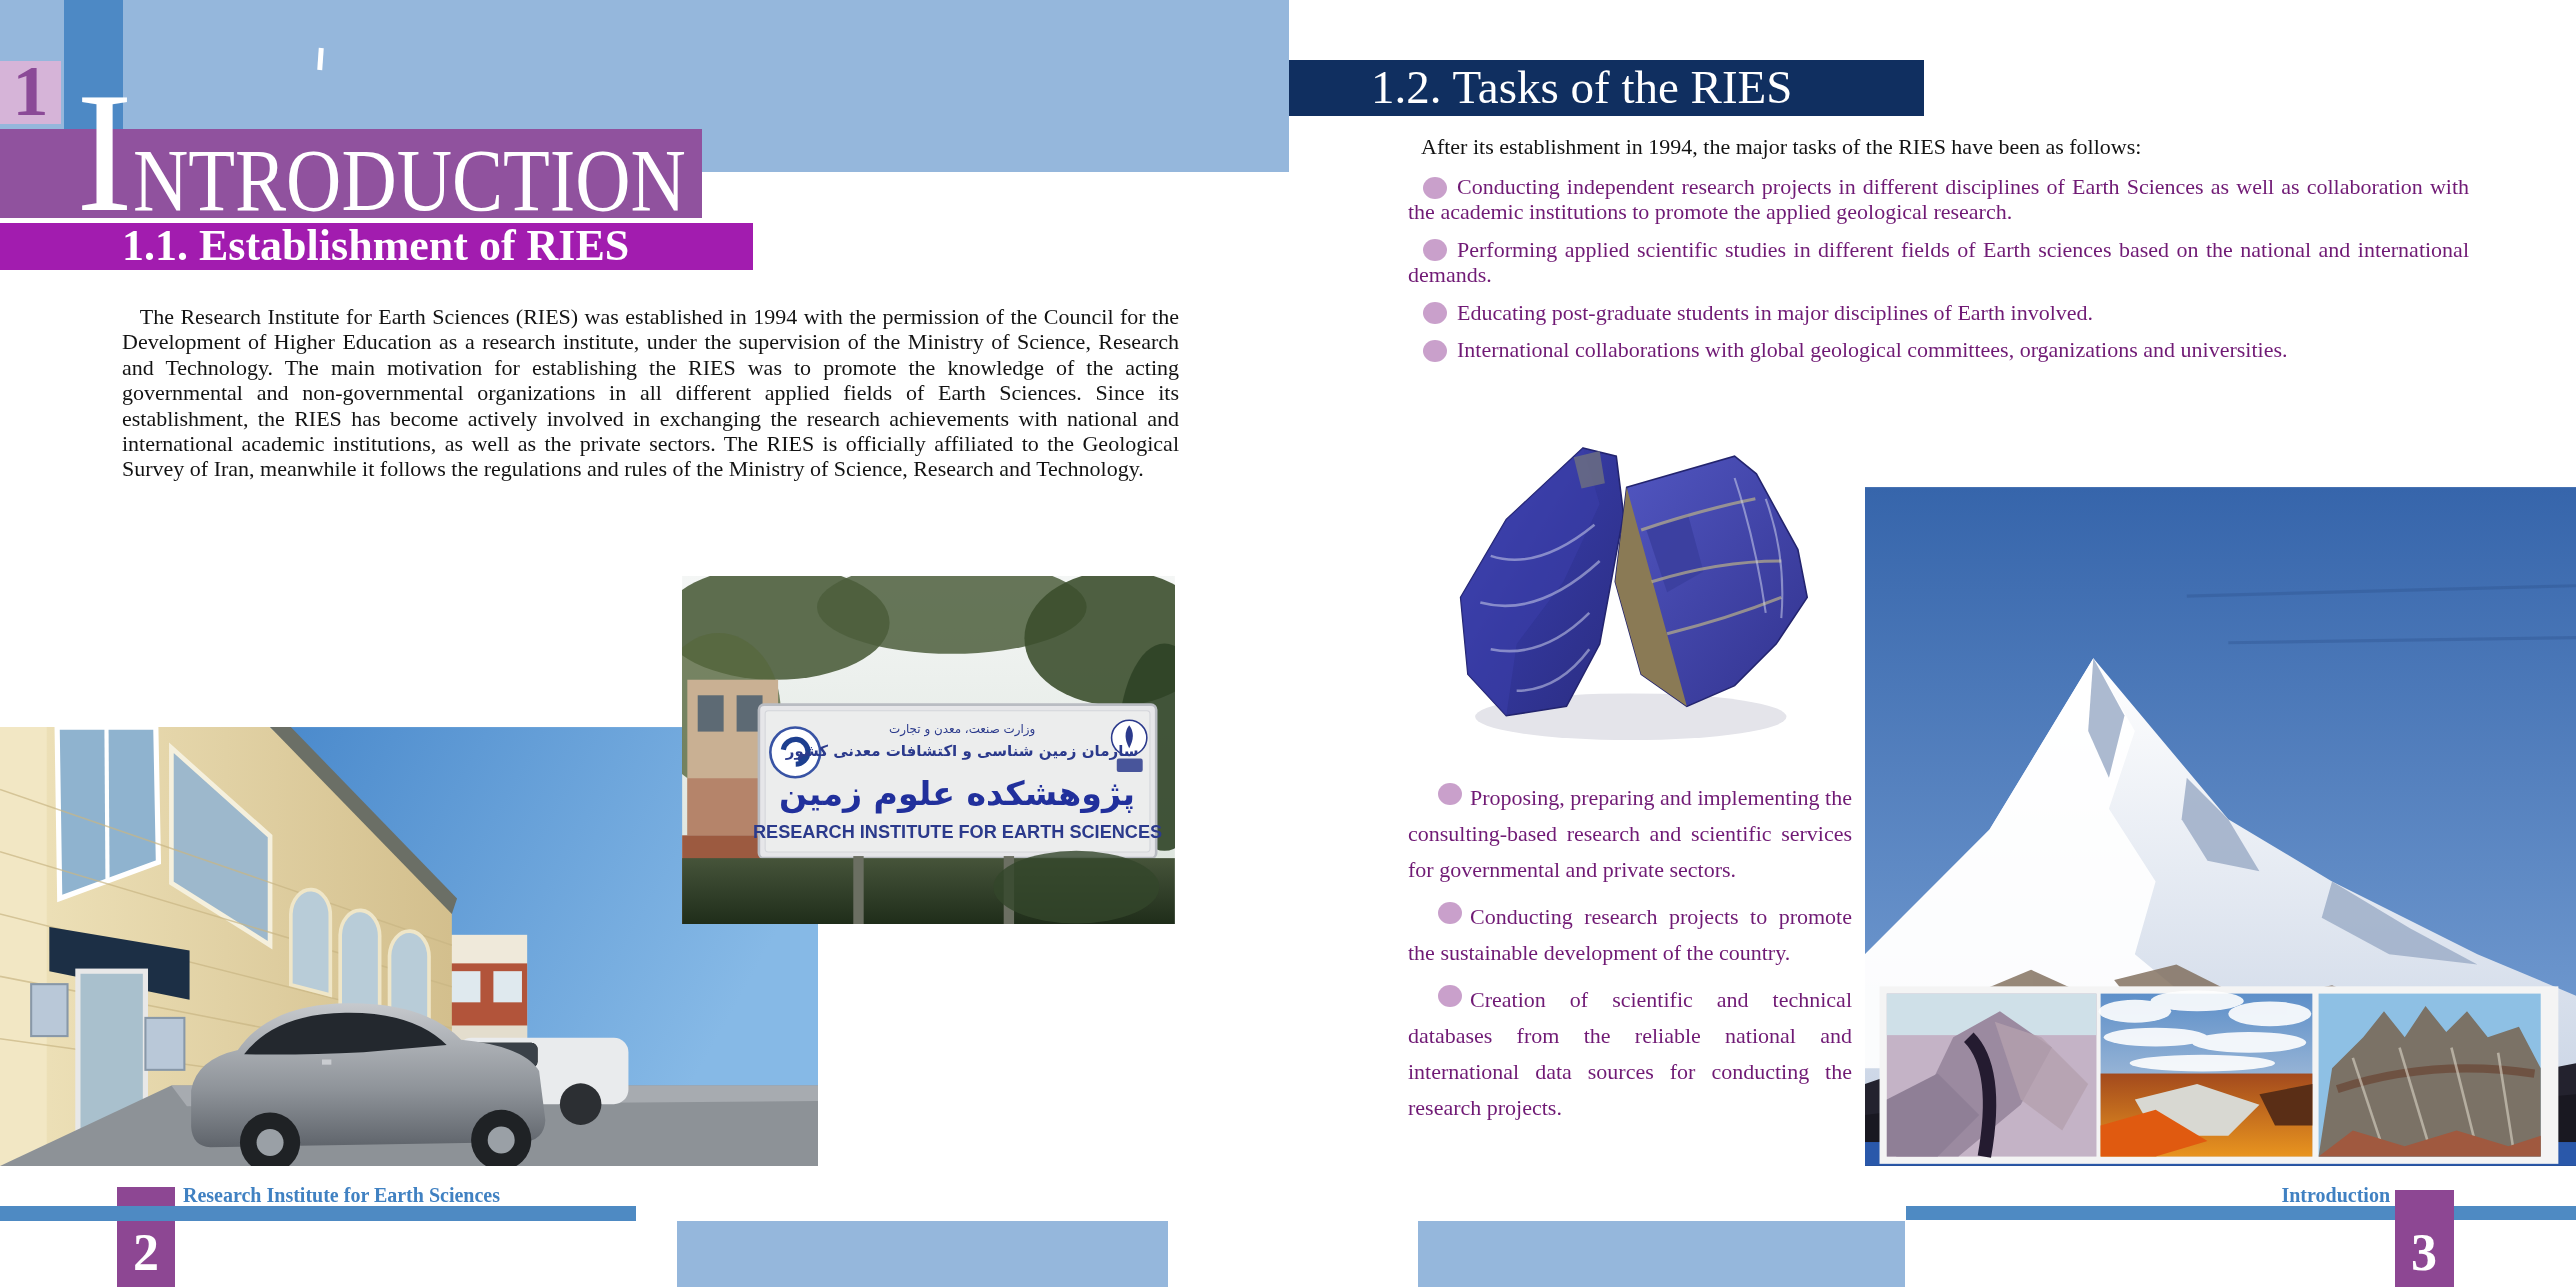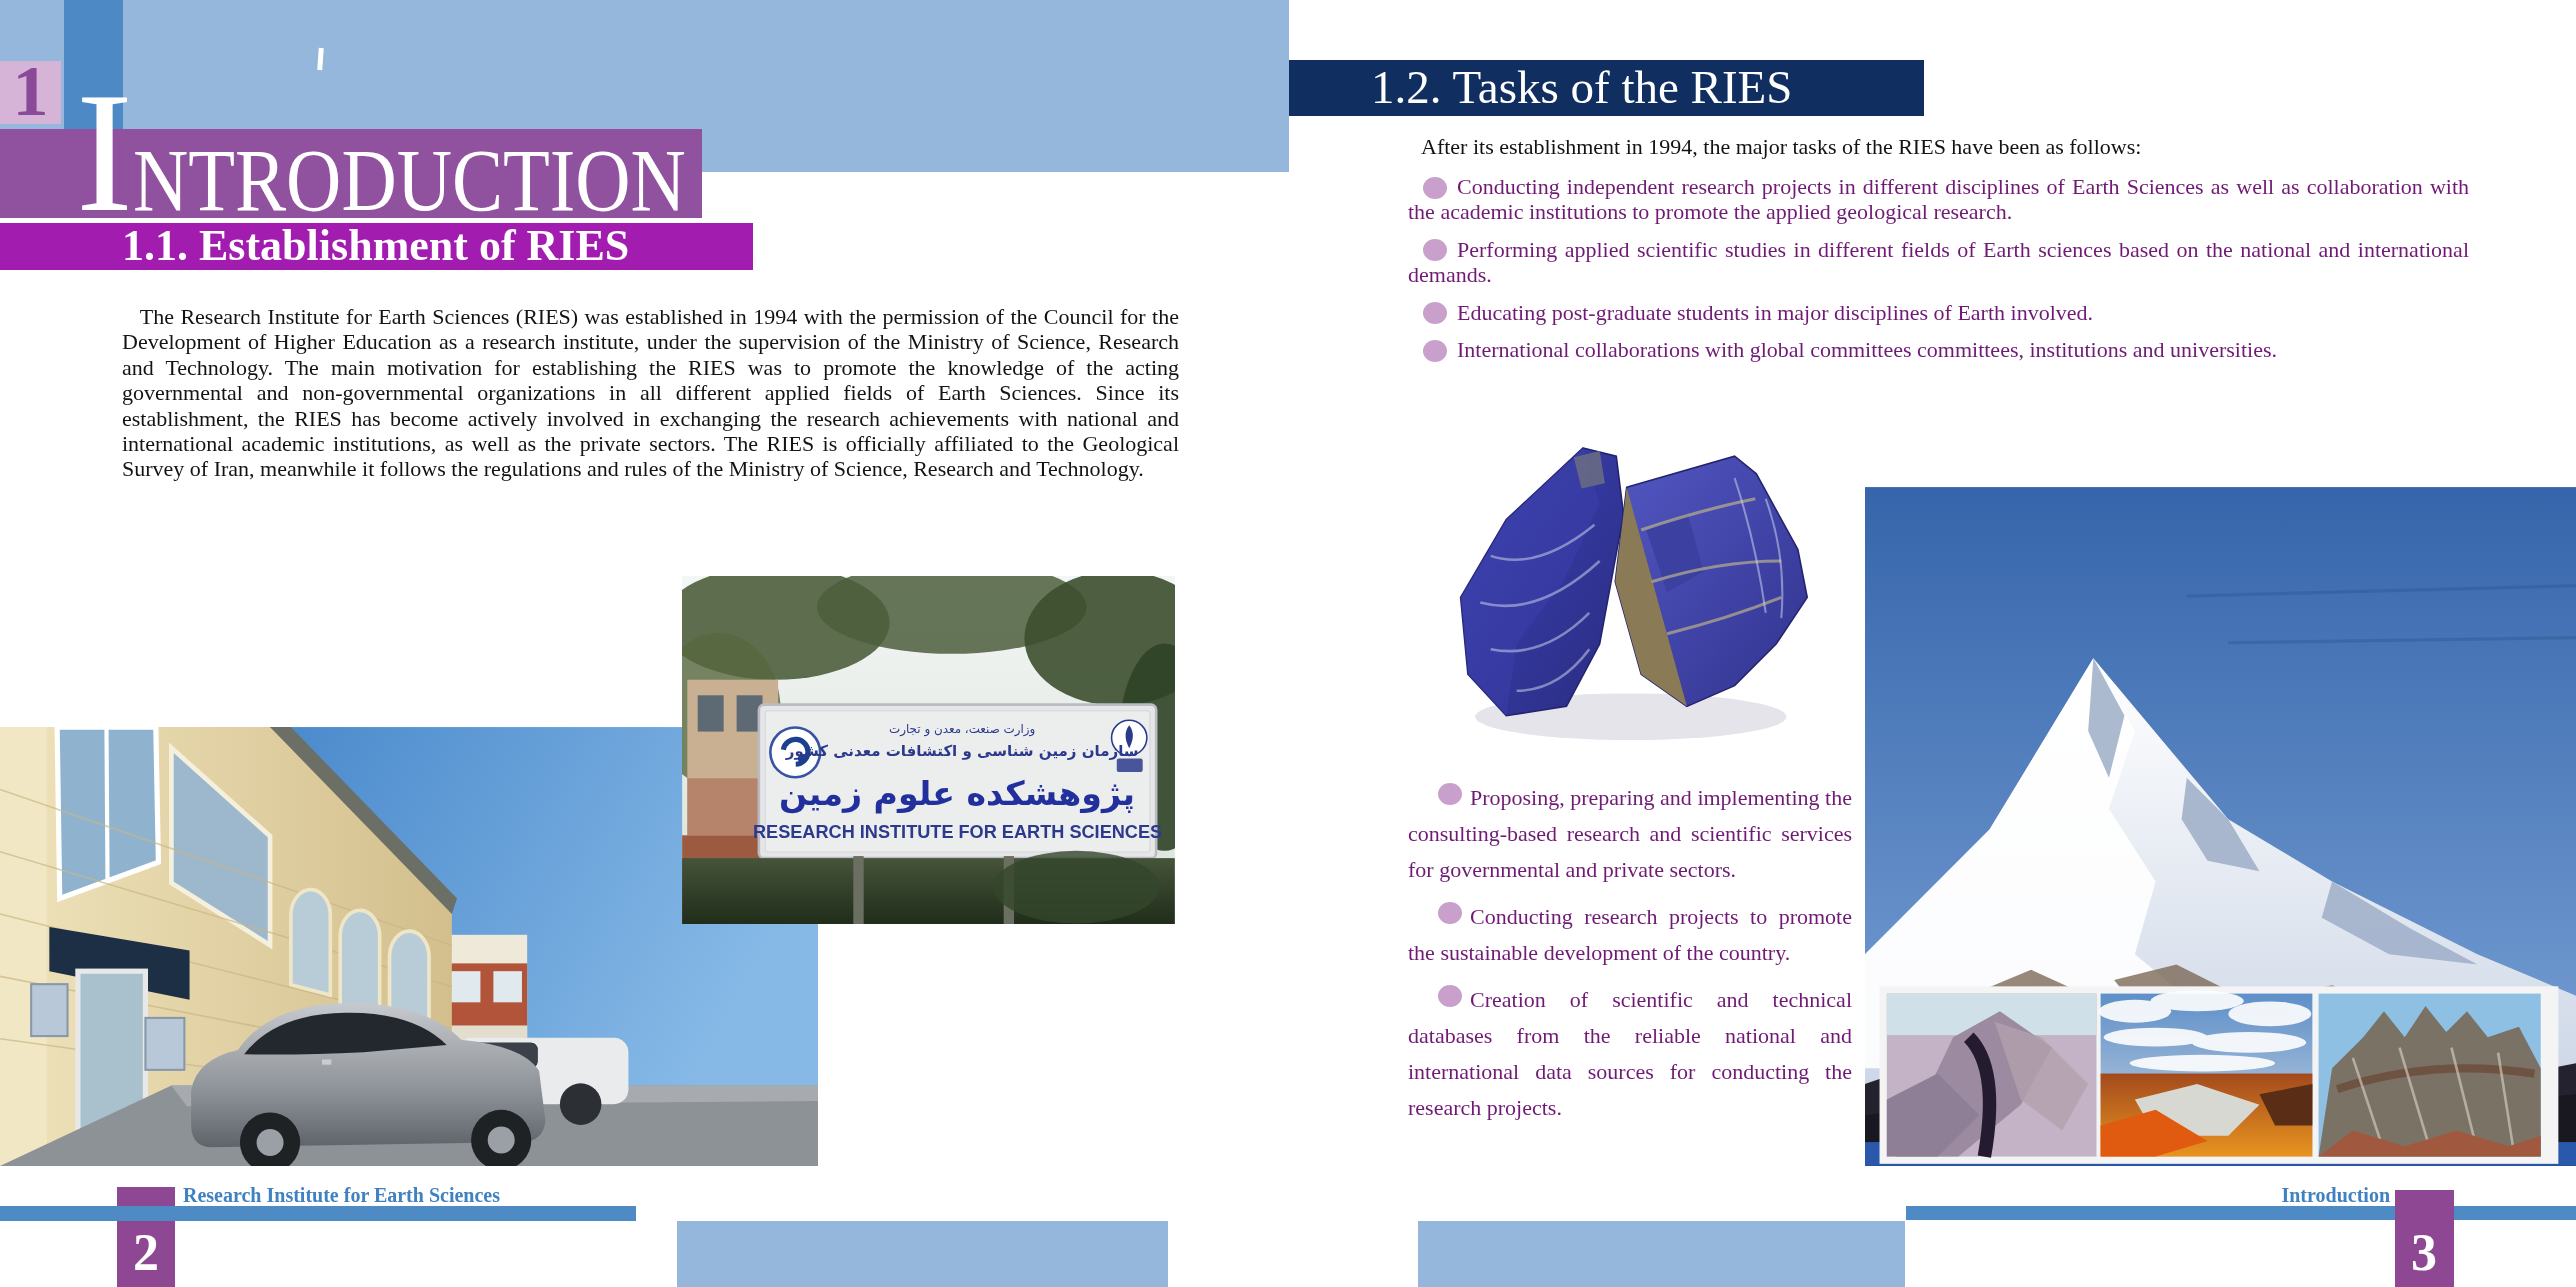--- a/index.html
+++ b/index.html
@@ -220,21 +220,21 @@
     <div class="task-item">
       <span class="bullet"></span>
       <span>Performing applied scientific studies in different fields of Earth sciences based on the national and international demands.</span>
     </div>
     <div class="task-item">
       <span class="bullet"></span>
       <span>Educating post-graduate students in major disciplines of Earth involved.</span>
     </div>
     <div class="task-item">
       <span class="bullet"></span>
-      <span>International collaborations with global committees committees, institutions and universities.</span>
+      <span>International collaborations with global geological committees, organizations and universities.</span>
     </div>
   </div>
 
   <svg class="abs photo" style="left:1444px;top:426px;" width="384" height="322" viewBox="0 0 740 620">
     <defs>
       <linearGradient id="lg1" x1="0" y1="0" x2="1" y2="1">
         <stop offset="0" stop-color="#474dbb"></stop>
           <stop offset="0.5" stop-color="#33379b"></stop>
           <stop offset="1" stop-color="#2a2c80"></stop>
       </linearGradient>

